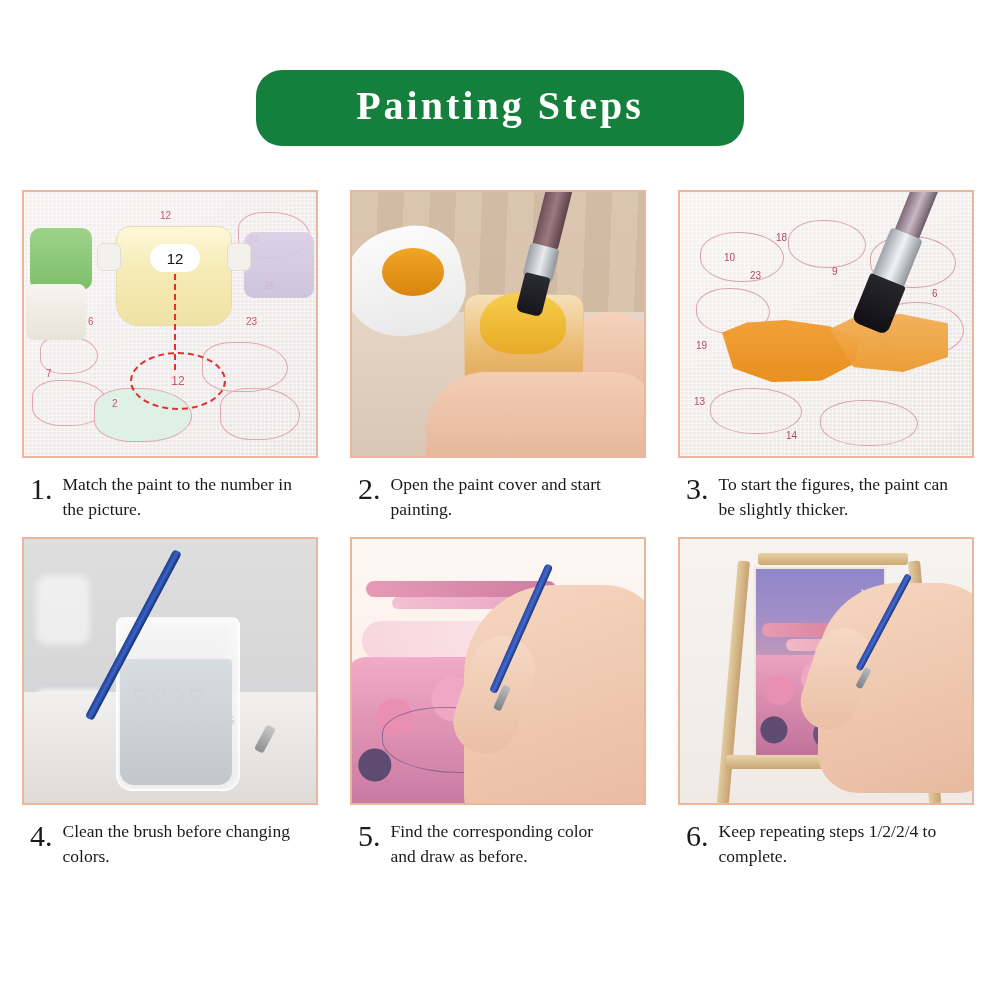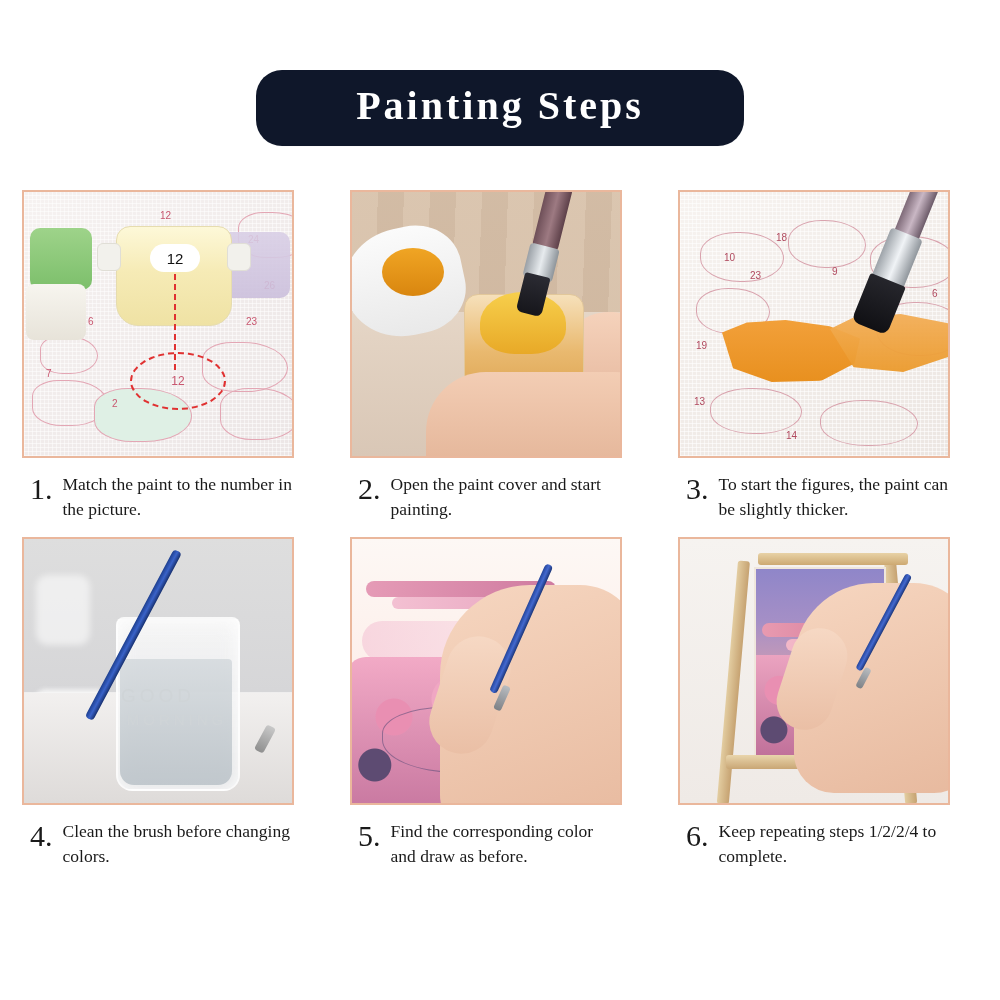--- a/index.html
+++ b/index.html
@@ -10,21 +10,21 @@
     overflow:hidden;
   }
   .page{position:relative;width:1000px;height:1000px;}
 
   
   .banner-wrap{
     position:absolute;left:0;right:0;top:70px;
     display:flex;justify-content:center;
   }
   .banner{
-    background:#0f172a;
+    background:#15803d;
     border-radius:26px;
     padding:14px 54px 18px 54px;
     min-width:380px;
     text-align:center;
     box-shadow:0 1px 0 rgba(0,0,0,0.02);
   }
   .banner-title{
     color:#ffffff;
     font-family:"Liberation Serif", serif;
     font-size:40px;
@@ -39,21 +39,21 @@
     left:22px;top:190px;
     width:956px;
     display:grid;
     grid-template-columns:300px 300px 300px;
     column-gap:28px;
     row-gap:0px;
   }
   .cell{width:300px;}
   .cell.row2{margin-top:14px;}
   .photo{
-    width:272px;height:268px;
+    width:296px;height:268px;
     border:2px solid #eab79c;
     box-sizing:border-box;
     position:relative;
     overflow:hidden;
     background:#f3f0ee;
   }
   .caption{
     display:flex;
     align-items:flex-start;
     margin-top:14px;

